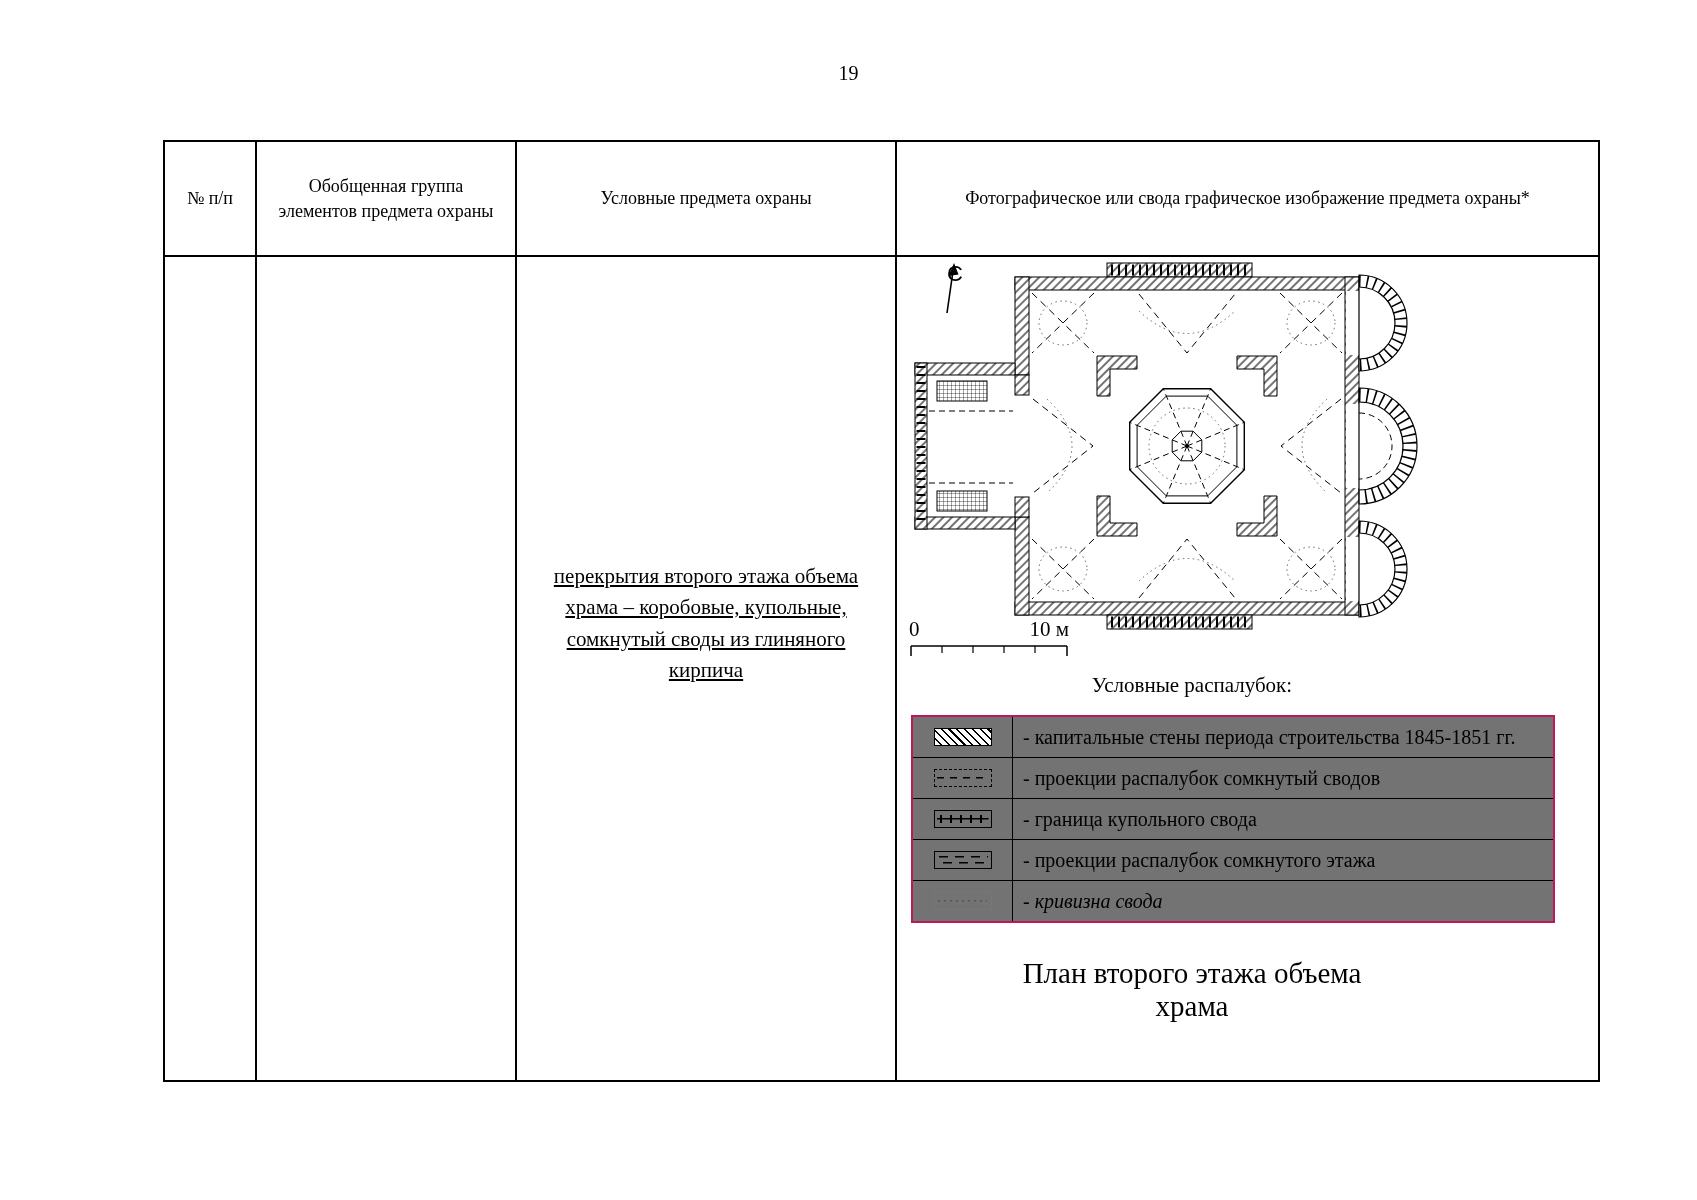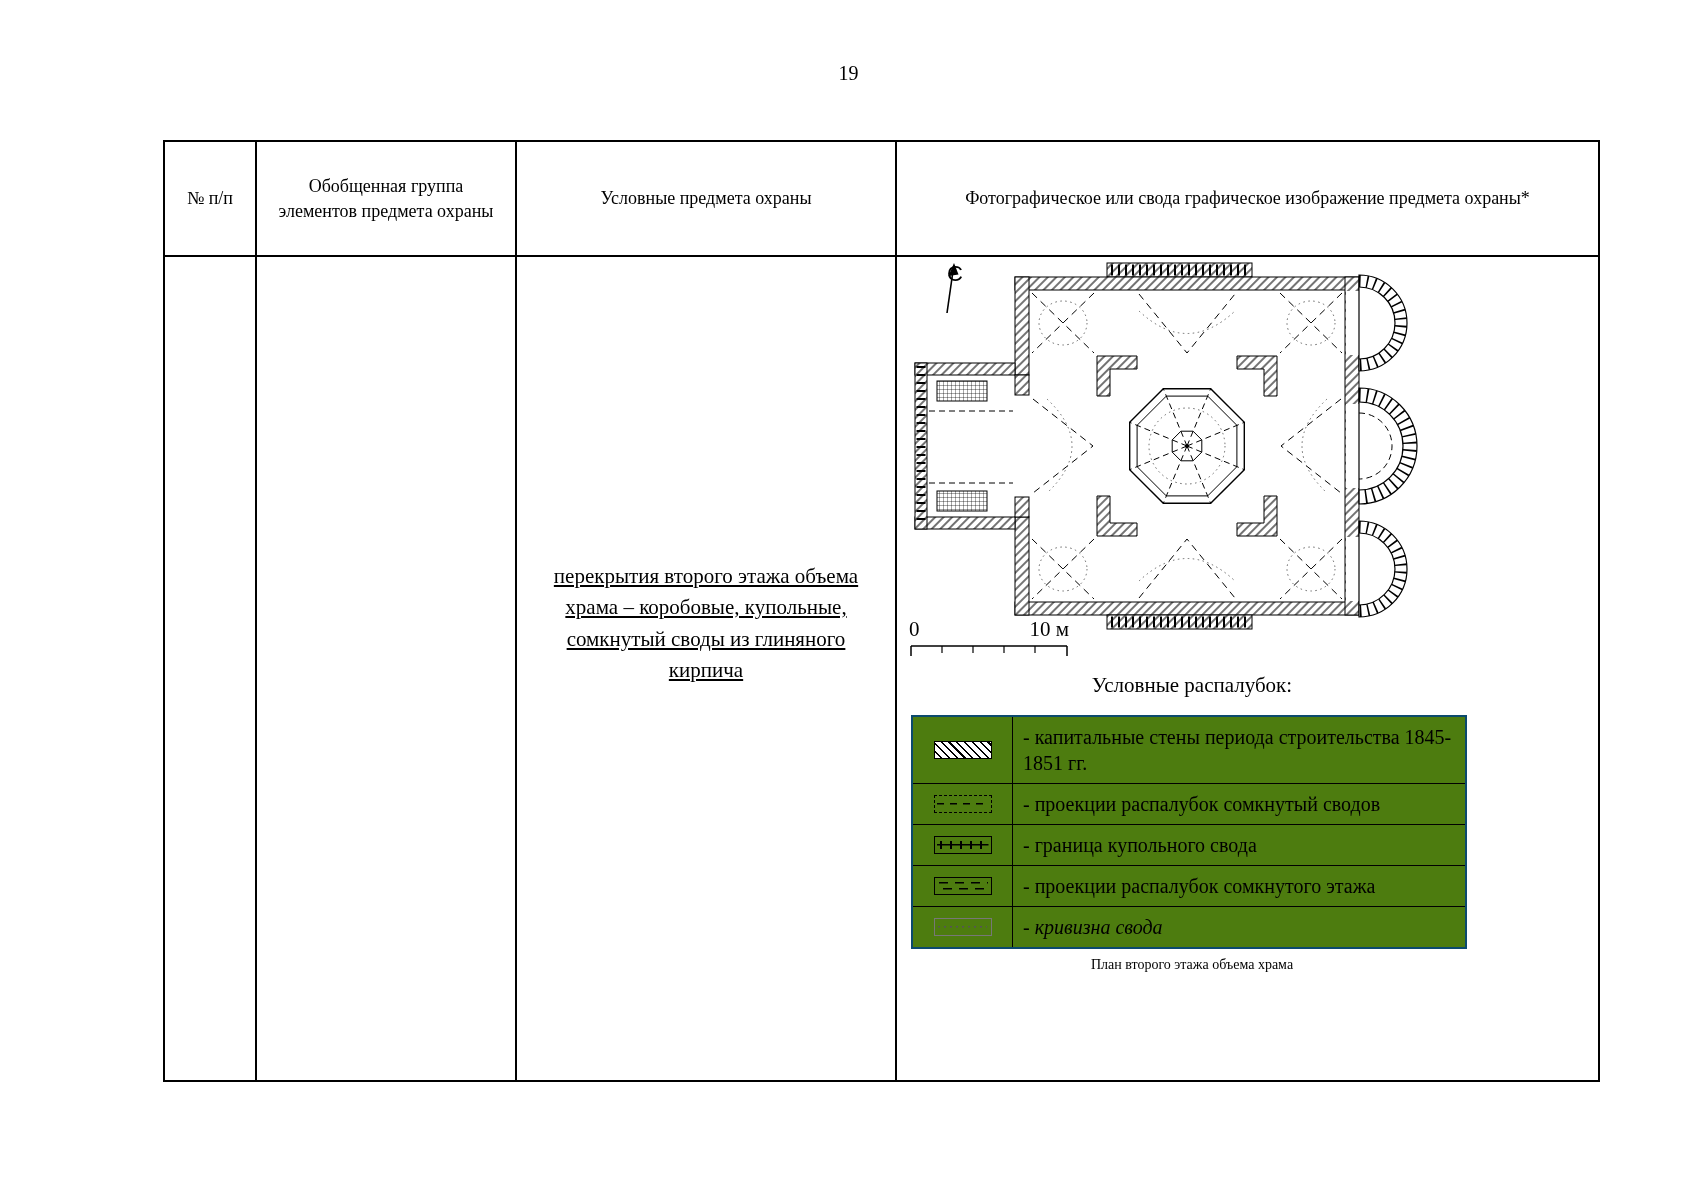--- a/index.html
+++ b/index.html
@@ -47,22 +47,22 @@
 
   .scalebar { position: absolute; left: 12px; top: 360px; width: 162px; }
   .scale-labels { display: flex; justify-content: space-between; font-size: 21px; padding-right: 2px; }
 
   .legend-title {
     position: absolute; top: 416px; left: 105px; width: 380px;
     text-align: center; font-size: 21px;
   }
 
   .legend {
-    position: absolute; left: 14px; top: 458px; width: 556px;
-    border: 2px solid #0c4a6e; background: #4d7c0f;
+    position: absolute; left: 14px; top: 458px; width: 644px;
+    border: 2px solid #be185d; background: #737373;
   }
   .legend-row { display: flex; align-items: stretch; border-bottom: 1.5px solid #000; }
   .legend-row:last-child { border-bottom: none; font-style: italic; }
   .legend-swatch-cell {
     width: 100px; flex: 0 0 100px;
     border-right: 1.5px solid #000;
     display: flex; align-items: center; justify-content: center;
   }
   .legend-label {
     flex: 1; padding: 7px 10px; font-size: 20px; line-height: 1.3; text-align: left;
@@ -89,21 +89,21 @@
       repeating-linear-gradient(to right, #000 0 9px, transparent 9px 16px) left 4px top 30% / 88% 1.5px no-repeat,
       repeating-linear-gradient(to right, #000 0 9px, transparent 9px 16px) left 8px bottom 28% / 85% 1.5px no-repeat;
   }
   .sw-dotted {
     border: 1px solid #777;
     background: repeating-linear-gradient(to right, #555 0 2px, transparent 2px 6px) center / 88% 1.5px no-repeat;
   }
 
   .plan-caption {
     position: absolute; top: 700px; left: 95px; width: 400px;
-    text-align: center; font-size: 14px;
+    text-align: center; font-size: 29px;
   }
 </style>
 </head>
 <body>
 
 <div class="page">
 
   <div class="page-number">19</div>
 
   <table class="doc-table">

